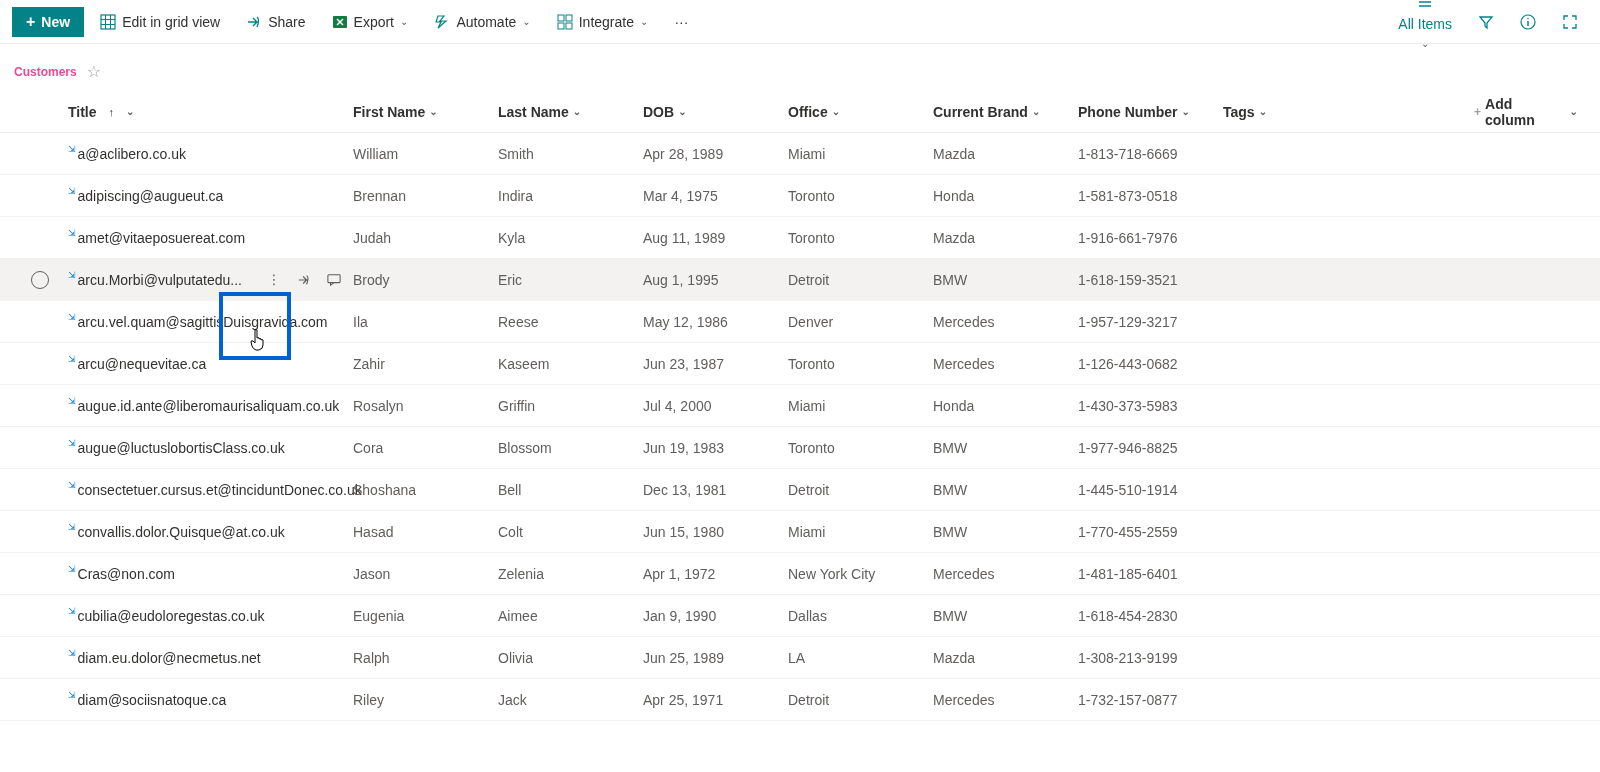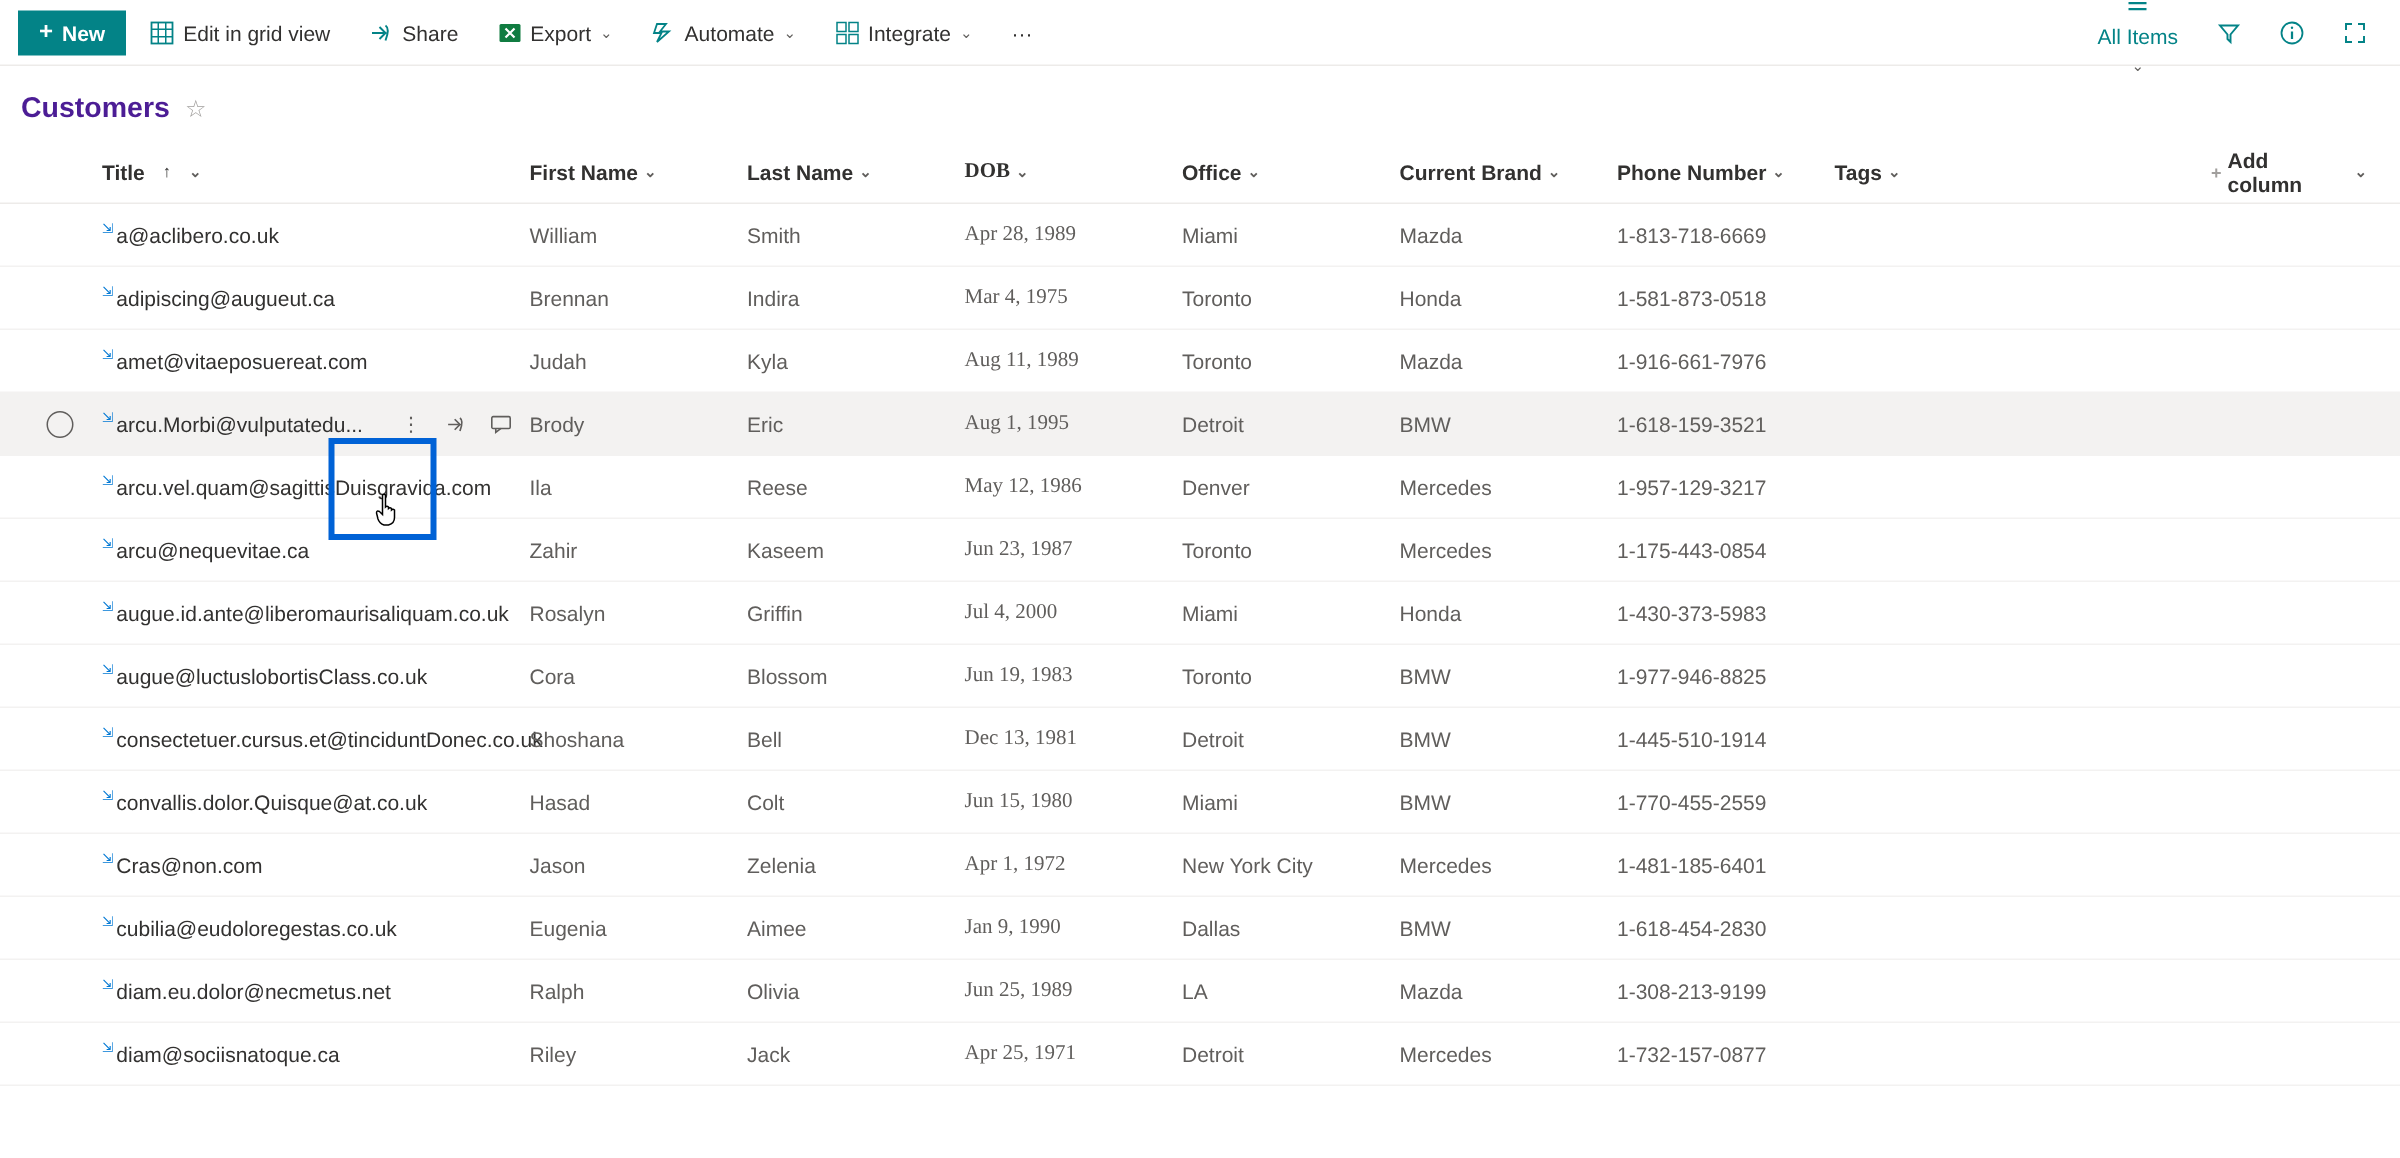--- a/index.html
+++ b/index.html
@@ -5,29 +5,29 @@
 * { box-sizing: border-box; margin: 0; padding: 0; }
 body { font-family: "Segoe UI", -apple-system, sans-serif; font-size: 14px; color: #323130; background: #fff; overflow: hidden; }
 .toolbar { display: flex; align-items: center; height: 44px; padding: 0 12px; border-bottom: 1px solid #edebe9; gap: 6px; }
 .btn-new { background: #038387; color: #fff; border: none; padding: 7px 14px; font-size: 14px; display: flex; align-items: center; gap: 6px; cursor: pointer; font-weight: 600; }
 .btn-new .plus { font-size: 16px; line-height: 1; }
 .tb-item { display: flex; align-items: center; gap: 6px; padding: 6px 10px; cursor: pointer; color: #323130; border: none; background: none; font-size: 14px; }
 .tb-icon { width: 16px; height: 16px; display: flex; align-items: center; justify-content: center; }
 .chev { font-size: 10px; color: #605e5c; }
 .toolbar-right { margin-left: auto; display: flex; align-items: center; gap: 6px; }
 .list-title-bar { padding: 18px 14px 10px; display: flex; align-items: center; gap: 10px; }
-.list-title { font-size: 19px; font-weight: 600; color: #4c1d95; }
+.list-title { font-size: 12px; font-weight: 600; color: #ec4899; }
 .star-icon { color: #a19f9d; cursor: pointer; font-size: 16px; }
 .table-container { width: 100%; }
 .table-header { display: flex; align-items: center; height: 42px; border-bottom: 1px solid #edebe9; padding: 0 14px 0 60px; font-weight: 600; color: #323130; }
 .th, .td { display: flex; align-items: center; gap: 4px; padding: 0 8px; }
 .col-title { width: 285px; gap: 12px; }
 .col-fn { width: 145px; }
 .col-ln { width: 145px; align-items: center; }
-.col-dob { width: 145px; font-family: Liberation Serif, serif; }
+.col-dob { width: 145px; }
 .col-off { width: 145px; }
 .col-brand { width: 145px; }
 .col-phone { width: 145px; }
 .col-tags { width: 135px; }
 .col-add { width: 120px; margin-left: auto; }
 .th .chev, .col-add .chev { color: #605e5c; }
 .sort-arrow { font-size: 11px; }
 .table-row { display: flex; align-items: center; height: 42px; padding: 0 14px 0 20px; border-bottom: 1px solid #f3f2f1; position: relative; }
 .table-row.hovered { background: #f3f2f1; }
 .row-selector { width: 40px; display: flex; justify-content: center; }
@@ -303,21 +303,21 @@
           <div class="link-cell">
             <span class="link-sup">⇲</span>
             <span>arcu@nequevitae.ca</span>
           </div>
         </div>
         <div class="td col-fn">Zahir</div>
         <div class="td col-ln">Kaseem</div>
         <div class="td col-dob">Jun 23, 1987</div>
         <div class="td col-off">Toronto</div>
         <div class="td col-brand">Mercedes</div>
-        <div class="td col-phone">1-175-443-0854</div>
+        <div class="td col-phone">1-126-443-0682</div>
         <div class="td col-tags"></div>
         <div class="td col-add"></div>
       </div>
       <div class="table-row">
         <div class="row-selector"></div>
         <div class="td col-title">
           <div class="link-cell">
             <span class="link-sup">⇲</span>
             <span>augue.id.ante@liberomaurisaliquam.co.uk</span>
           </div>

